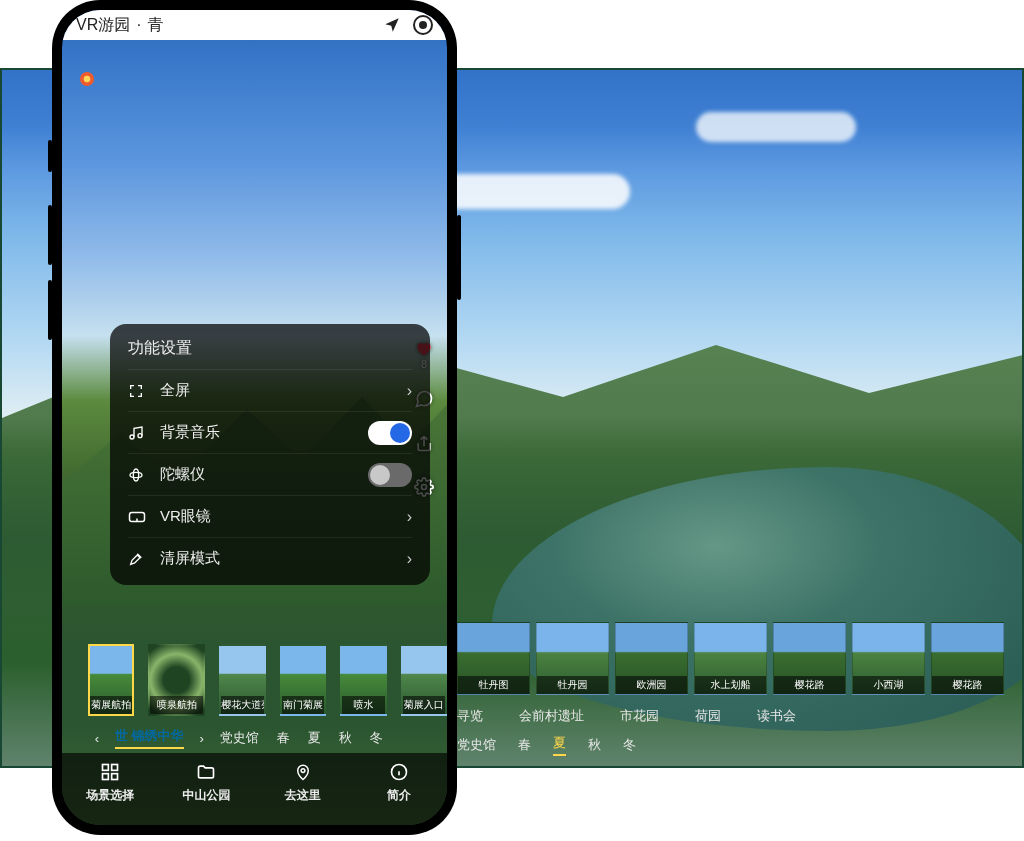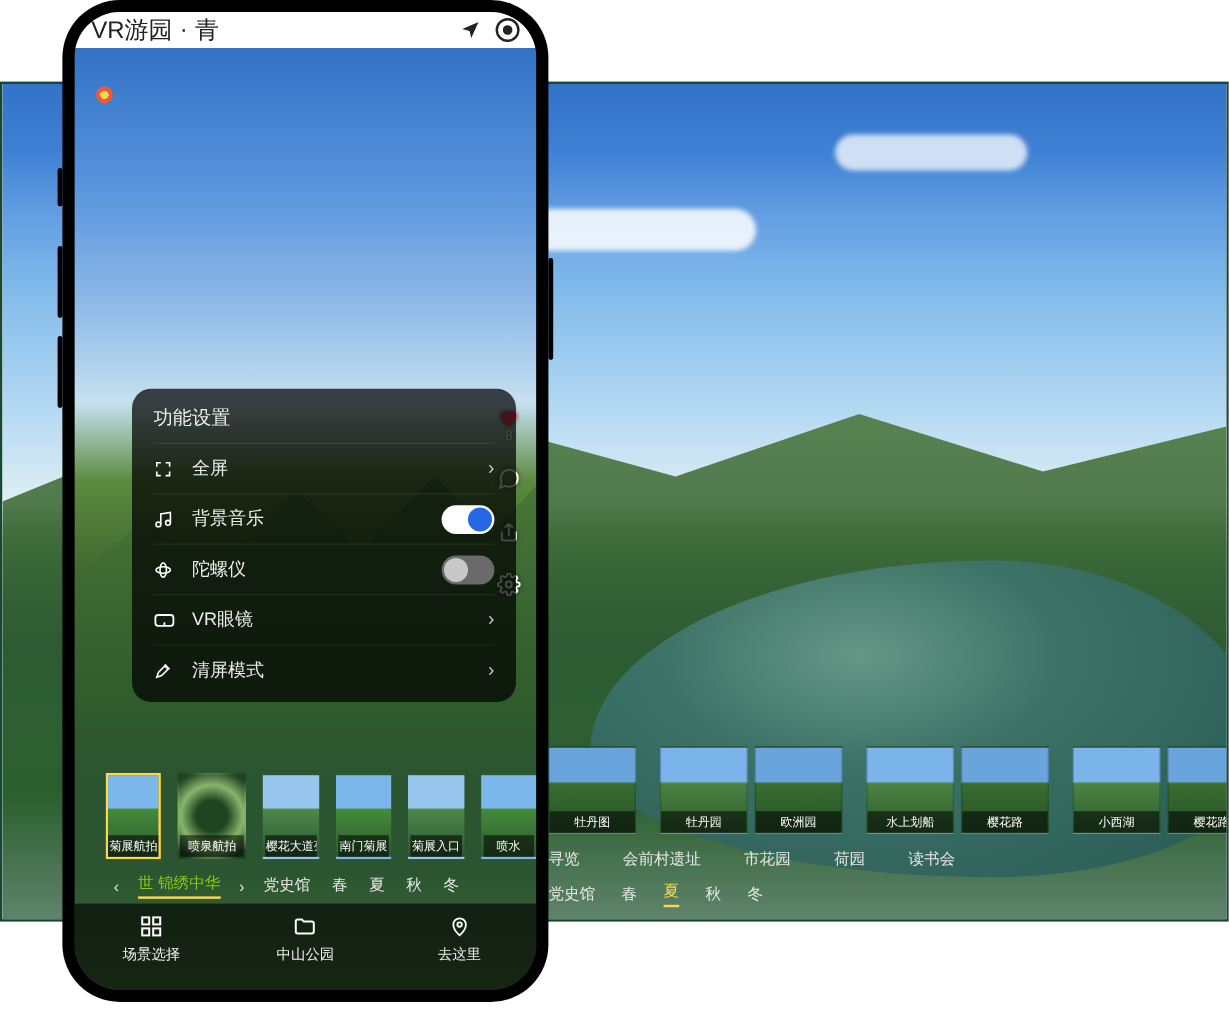--- a/index.html
+++ b/index.html
@@ -54,21 +54,20 @@
     justify-content:flex-end;
   }
   .thumb-big {
     width:73px; height:73px;
     background:linear-gradient(to bottom,#6aa4dc 40%, #3a6e2f 42%, #265028 100%);
     position:relative;
     border:1px solid rgba(0,0,0,.2);
   }
   .thumb-big.alt {
     background:linear-gradient(to bottom,#7ab4ea 40%, #4c8342 42%, #2b5a2e 100%);
-    margin-left:14px;
   }
   .thumb-label-big {
     position:absolute; left:0; right:0; bottom:0;
     background:rgba(0,0,0,.55);
     color:#fff; font-size:10px; text-align:center; padding:2px 0;
     white-space:nowrap; overflow:hidden;
   }
 
   .desktop-tabs1, .desktop-tabs2, .desktop-bottom {
     position:absolute;
@@ -120,21 +119,21 @@
     background: linear-gradient(to bottom,#4e7a3a,#2d5a2c);
     clip-path:polygon(0 50%, 15% 30%, 30% 48%, 48% 20%, 62% 40%, 78% 15%, 90% 35%, 100% 18%, 100% 100%, 0 100%);
     opacity:.92;
   }
 
   .status-bar {
     height:30px;
     background:#fff;
     display:flex; align-items:center;
     padding:0 14px;
-    font-size:20px;
+    font-size:16px;
     color:#222;
     position:relative; z-index:50;
   }
   .status-bar .nav-icon { margin-left:auto; font-size:18px;}
   .status-bar .rec-icon {
     width:20px; height:20px; border:2px solid #222; border-radius:50%;
     margin-left:12px; display:flex; align-items:center; justify-content:center;
   }
   .status-bar .rec-icon::after{ content:""; width:8px; height:8px; background:#222; border-radius:50%;}
 
@@ -212,29 +211,30 @@
     white-space:nowrap; overflow:hidden;
   }
 
   .phone-tabs {
     position:absolute; left:26px; right:18px; top:717px; z-index:30;
     display:flex; align-items:center;
     color:#e7e7e7; font-size:13px;
   }
   .phone-tabs .arrow{ width:18px; text-align:center;}
   .phone-tabs .ptab{ margin:0 9px;}
-  .phone-tabs .ptab.active{ color:#84cc16; border-bottom:2px solid #ffd84a; padding-bottom:2px;}
+  .phone-tabs .ptab.active{ color:#0369a1; border-bottom:2px solid #ffd84a; padding-bottom:2px;font-weight:bold;}
 
   
   .phone-nav {
     position:absolute; left:0; right:0; bottom:0; z-index:30;
     height:72px;
     background:rgba(0,0,0,.65);
     display:flex;
     padding-top:8px;
+    font-weight:bold;
   }
   .pnav-item {
     flex:1;
     display:flex; flex-direction:column; align-items:center;
     color:#eee; font-size:12px; gap:4px;
   }
   .pnav-icon { font-size:20px; height:22px; display:flex; align-items:center; justify-content:center;}
 
   svg { display:block; }
 </style>
@@ -409,25 +409,25 @@
         </div>
       <div class="pthumb var2">
           <div class="pthumb-label">喷泉航拍</div>
         </div>
       <div class="pthumb var3">
           <div class="pthumb-label">樱花大道菊</div>
         </div>
       <div class="pthumb">
           <div class="pthumb-label">南门菊展</div>
         </div>
+      <div class="pthumb">
+          <div class="pthumb-label">喷水</div>
+        </div>
       <div class="pthumb var3">
           <div class="pthumb-label">菊展入口</div>
-        </div>
-      <div class="pthumb">
-          <div class="pthumb-label">喷水</div>
         </div>
     </div>
 
     <div class="phone-tabs">
       <span class="arrow">‹</span>
       <span class="ptab active">世 锦绣中华</span>
       <span class="arrow">›</span>
       <span class="ptab">党史馆</span>
       <span class="ptab">春</span>
       <span class="ptab">夏</span>
@@ -457,16 +457,25 @@
       </div>
       <div class="pnav-item">
         <span class="pnav-icon">
           <svg width="18" height="20" viewBox="0 0 24 24" fill="none" stroke="#fff" stroke-width="2">
               <path d="M12 22s7-6 7-12a7 7 0 1 0-14 0c0 6 7 12 7 12Z"></path>
               <circle cx="12" cy="10" r="2.5"></circle>
             </svg>
         </span>
         <span>去这里</span>
       </div>
+      <div class="pnav-item">
+        <span class="pnav-icon">
+          <svg width="20" height="20" viewBox="0 0 24 24" fill="none" stroke="#fff" stroke-width="2">
+              <circle cx="12" cy="12" r="9"></circle>
+              <path d="M12 8v.01M12 11v5"></path>
+            </svg>
+        </span>
+        <span>简介</span>
+      </div>
     </div>
 
   </div>
 </div>
 
 </body></html>

